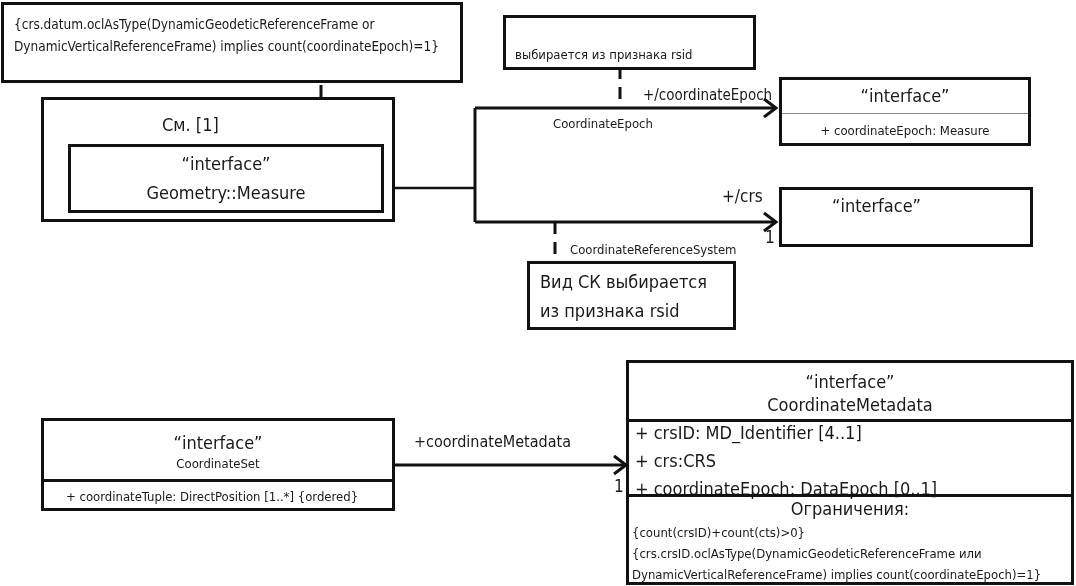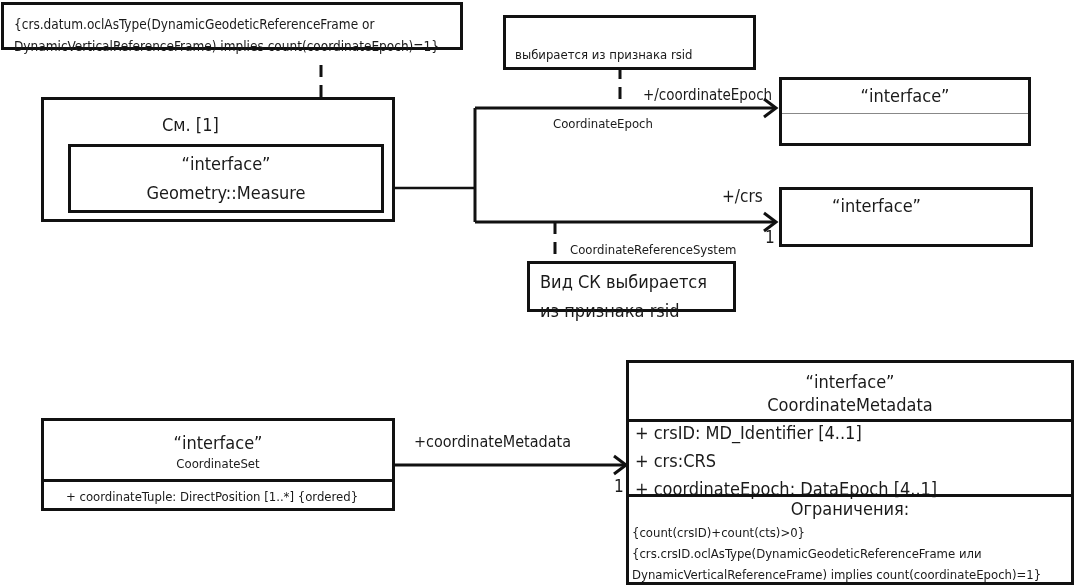--- a/index.html
+++ b/index.html
@@ -27,21 +27,21 @@
   <line x1="475" y1="222" x2="776" y2="222" stroke="#111" stroke-width="3"></line>
   <polyline points="764,213 776,222 764,231" fill="none" stroke="#111" stroke-width="3"></polyline>
 
   <line x1="620" y1="67" x2="620" y2="108" stroke="#111" stroke-width="3" stroke-dasharray="12,8"></line>
   <line x1="555" y1="222" x2="555" y2="262" stroke="#111" stroke-width="3" stroke-dasharray="12,8"></line>
 
   <line x1="395" y1="465" x2="626" y2="465" stroke="#111" stroke-width="3"></line>
   <polyline points="614,456 626,465 614,474" fill="none" stroke="#111" stroke-width="3"></polyline>
 </svg>
 
-<div class="abs box" style="left:1px; top:2px; width:462px; height:48px;">
+<div class="abs box" style="left:1px; top:2px; width:462px; height:81px;">
   <div class="t" style="left:10px; top:13px; font-size:13.5px;">{crs.datum.oclAsType(DynamicGeodeticReferenceFrame or</div>
   <div class="t" style="left:10px; top:35px; font-size:13.5px;">DynamicVerticalReferenceFrame) implies count(coordinateEpoch)=1}</div>
 </div>
 
 <div class="abs box" style="left:503px; top:15px; width:253px; height:55px;">
   <div class="t" style="left:9px; top:30px; font-size:13px;">выбирается из признака rsid</div>
 </div>
 
 <div class="abs box" style="left:41px; top:97px; width:354px; height:125px;">
   <div class="t" style="left:118px; top:16px; font-size:18px;">См. [1]</div>
@@ -52,50 +52,51 @@
   <div class="t c" style="top:37px; font-size:18px;">Geometry::Measure</div>
 </div>
 
 <div class="t" style="left:643px; top:88px; font-size:15px;">+/coordinateEpoch</div>
 <div class="t" style="left:553px; top:117px; font-size:13px;">CoordinateEpoch</div>
 <div class="t" style="left:784px; top:118px; font-size:17px;">0..1</div>
 
 <div class="abs box" style="left:779px; top:77px; width:252px; height:69px;">
   <div class="t c" style="top:7px; font-size:18px;">“interface”</div>
   <div style="position:absolute; left:0; right:0; top:33px; border-top:1px solid #888;"></div>
+  <div class="t c" style="top:44px; font-size:13px;">+ coordinateEpoch: Measure</div>
 </div>
 
 <div class="t" style="left:722px; top:188px; font-size:17px;">+/crs</div>
 <div class="t" style="left:570px; top:243px; font-size:13px;">CoordinateReferenceSystem</div>
 <div class="t" style="left:765px; top:229px; font-size:17px;">1</div>
 
 <div class="abs box" style="left:779px; top:187px; width:254px; height:60px;">
   <div class="t" style="left:50px; top:7px; font-size:18px;">“interface”</div>
 </div>
 
-<div class="abs box" style="left:527px; top:261px; width:209px; height:51px;">
+<div class="abs box" style="left:527px; top:261px; width:209px; height:69px;">
   <div class="t" style="left:10px; top:9px; font-size:18px;">Вид СК выбирается</div>
   <div class="t" style="left:10px; top:38px; font-size:18px;">из признака rsid</div>
 </div>
 
 <div class="abs box" style="left:41px; top:418px; width:354px; height:93px;">
   <div class="t c" style="top:13px; font-size:18px;">“interface”</div>
   <div class="t c" style="top:36px; font-size:13px;">CoordinateSet</div>
   <div style="position:absolute; left:0; right:0; top:58px; border-top:3px solid #111;"></div>
   <div class="t" style="left:6px; top:69px; font-size:13px;margin-left:16px;">+ coordinateTuple: DirectPosition [1..*] {ordered}</div>
 </div>
 
 <div class="t" style="left:414px; top:434px; font-size:16px;">+coordinateMetadata</div>
 <div class="t" style="left:614px; top:478px; font-size:17px;">1</div>
 
 <div class="abs box" style="left:626px; top:360px; width:448px; height:225px;">
   <div class="t c" style="top:10px; font-size:18px;">“interface”</div>
   <div class="t c" style="top:33px; font-size:18px;">CoordinateMetadata</div>
   <div style="position:absolute; left:0; right:0; top:56px; border-top:3px solid #111;"></div>
   <div class="t" style="left:6px; top:61px; font-size:18px;">+ crsID: MD_Identifier [4..1]</div>
   <div class="t" style="left:6px; top:89px; font-size:18px;">+ crs:CRS</div>
-  <div class="t" style="left:6px; top:117px; font-size:18px;">+ coordinateEpoch: DataEpoch [4..1]</div>
+  <div class="t" style="left:6px; top:117px; font-size:18px;">+ coordinateEpoch: DataEpoch [0..1]</div>
   <div style="position:absolute; left:0; right:0; top:131px; border-top:3px solid #111;"></div>
   <div class="t c" style="top:137px; font-size:18px;">Ограничения:</div>
   <div class="t" style="left:3px; top:163px; font-size:13px;">{count(crsID)+count(cts)&gt;0}</div>
   <div class="t" style="left:3px; top:184px; font-size:13px;">{crs.crsID.oclAsType(DynamicGeodeticReferenceFrame или</div>
   <div class="t" style="left:3px; top:205px; font-size:13px;">DynamicVerticalReferenceFrame) implies count(coordinateEpoch)=1}</div>
 </div>
 
 </body></html>

